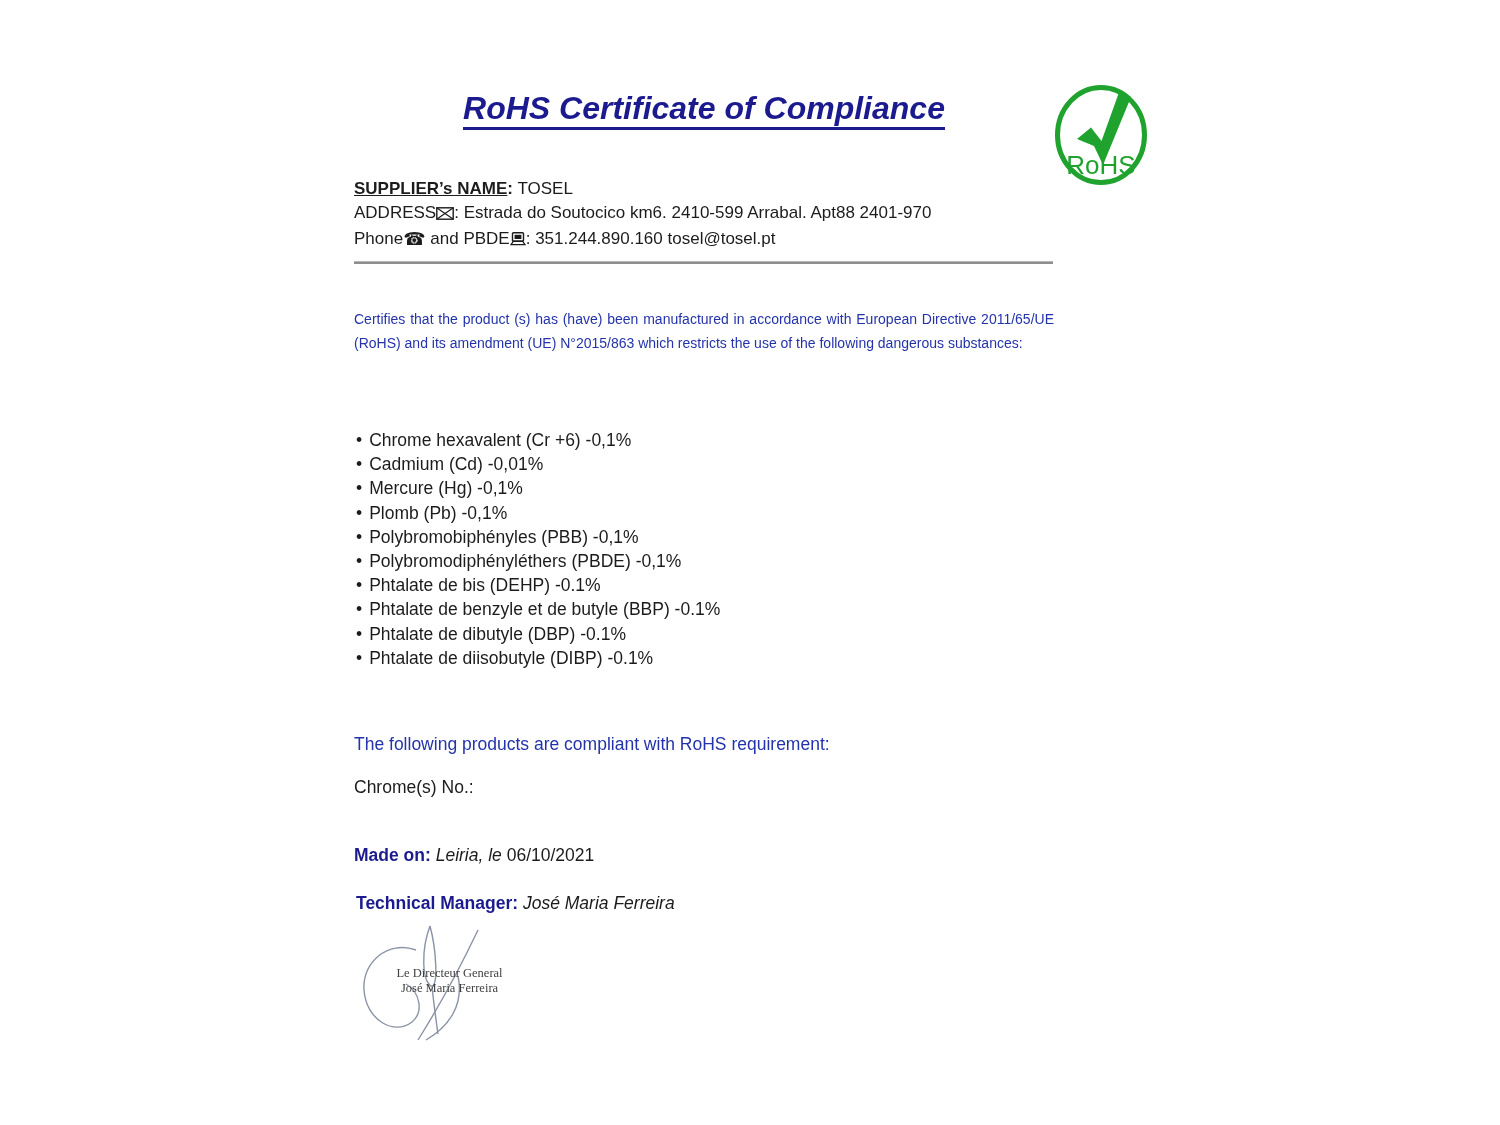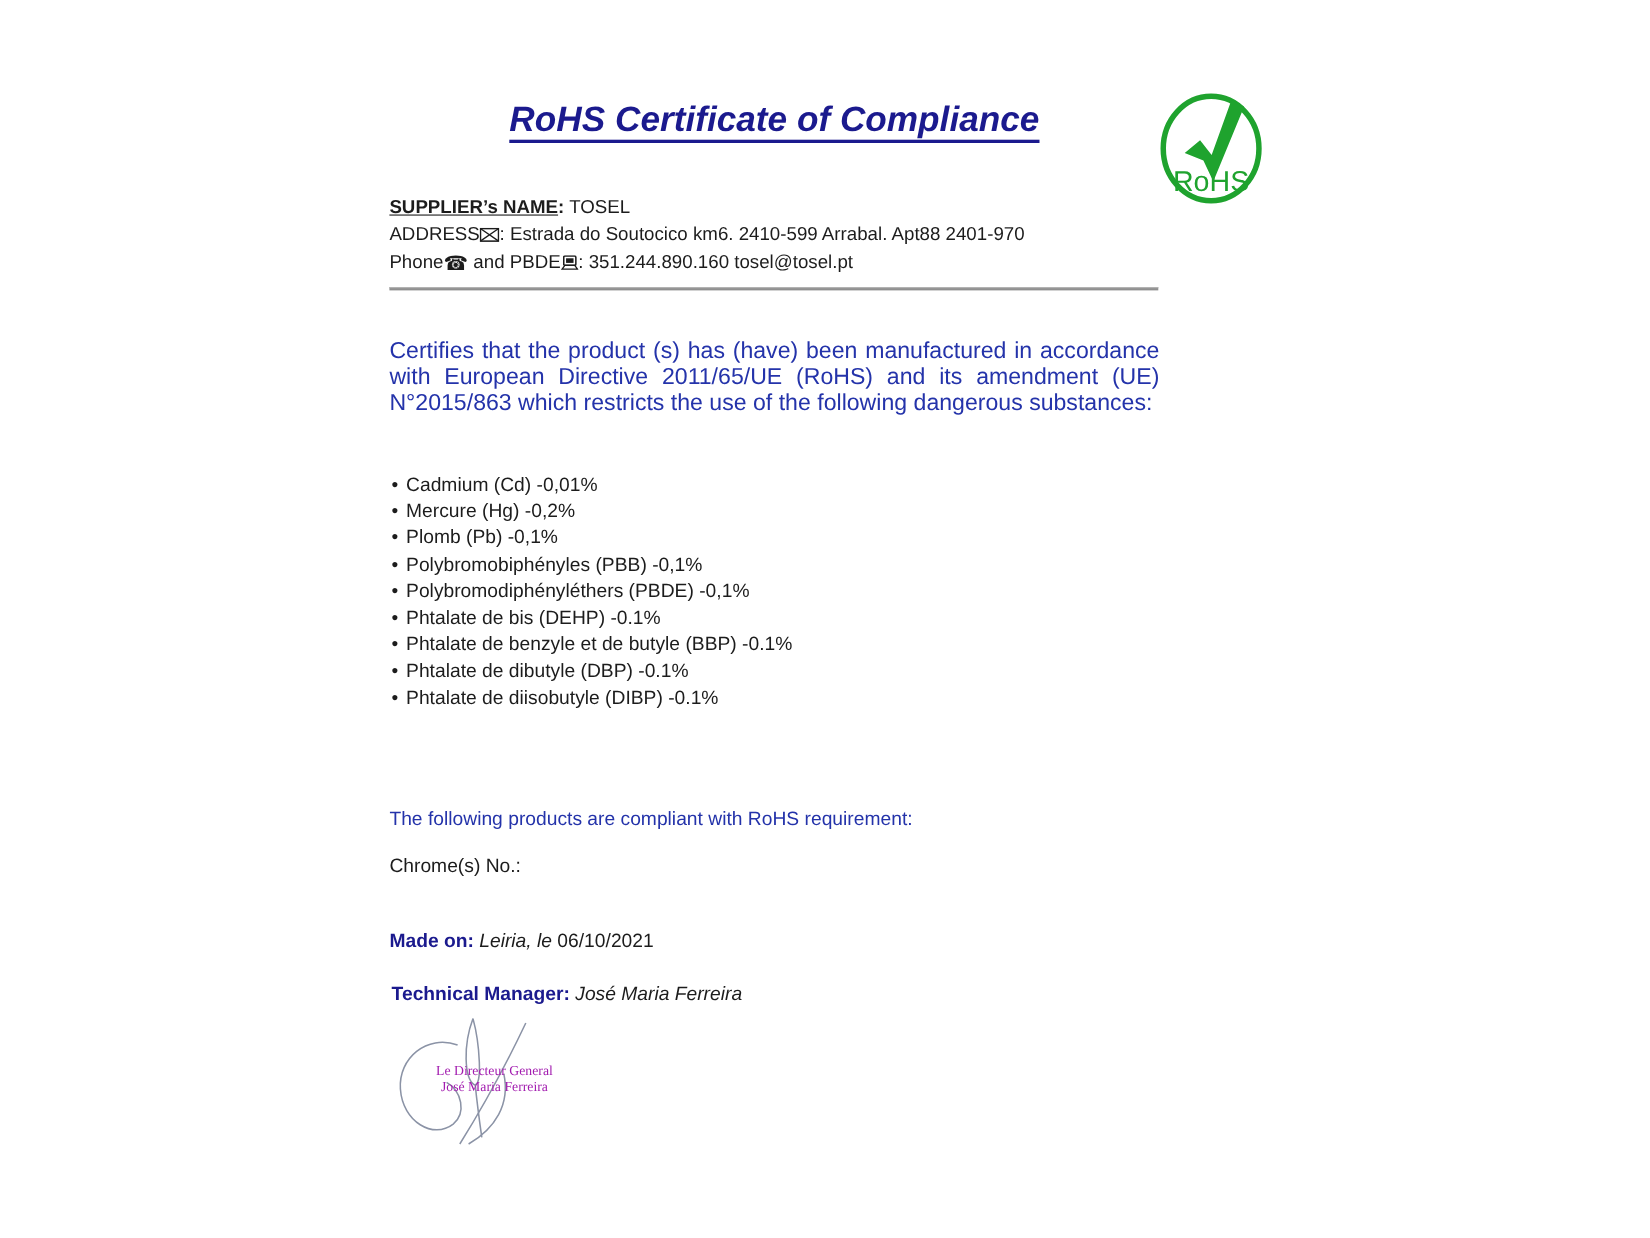--- a/index.html
+++ b/index.html
@@ -39,21 +39,21 @@
   .inline-icon { display: inline-block; vertical-align: -2px; }
   .phone-glyph { font-family: "DejaVu Sans", sans-serif; font-size: 18px; line-height: 1; vertical-align: -1px; }
 
   .rule {
     position: absolute; left: 354px; top: 261px; width: 699px; height: 3px;
     background: #8f8f8f; border-top: 1px solid #b5b5b5;
   }
 
   .cert-paragraph {
     position: absolute; left: 354px; top: 307px; width: 700px;
-    font-size: 21px; line-height: 24.2px;
+    font-size: 14px; line-height: 24.2px;
     color: #2433aa;
     text-align: justify;
   }
 
   .substance-list {
     position: absolute; left: 356px; top: 428px; width: 700px;
     list-style: none;
     font-size: 17.5px; line-height: 24.2px; color: #1c1c1c;
   }
   .substance-list li::before {
@@ -84,21 +84,21 @@
 
   .signature-area {
     position: absolute; left: 358px; top: 922px;
     width: 152px; height: 124px;
   }
   .signature-area svg { position: absolute; inset: 0; }
   .signature-text {
     position: absolute; left: 24px; top: 44px; width: 135px;
     font-family: "Liberation Serif", serif;
     font-size: 12.5px; line-height: 15px;
-    color: #a21caf; text-align: center;
+    color: #404040; text-align: center;
   }
 </style>
 </head>
 <body>
 
 <div class="page">
 
   <div class="doc-title">
     <span>RoHS Certificate of Compliance</span>
   </div>
@@ -129,24 +129,25 @@
           </svg></span><span>: 351.244.890.160 tosel@tosel.pt</span>
     </div>
   </div>
 
   <div class="rule"></div>
 
   <div class="cert-paragraph">Certifies that the product (s) has (have) been manufactured in accordance with European Directive 2011/65/UE (RoHS) and its amendment (UE) N°2015/863 which restricts the use of the following dangerous substances:</div>
 
   <ul class="substance-list">
 
+      <li>Chrome hexavalent (Cr +6) -0,1%</li>
 
       <li>Cadmium (Cd) -0,01%</li>
 
-      <li>Mercure (Hg) -0,2%</li>
+      <li>Mercure (Hg) -0,1%</li>
 
       <li>Plomb (Pb) -0,1%</li>
 
       <li>Polybromobiphényles (PBB) -0,1%</li>
 
       <li>Polybromodiphényléthers (PBDE) -0,1%</li>
 
       <li>Phtalate de bis (DEHP) -0.1%</li>
 
       <li>Phtalate de benzyle et de butyle (BBP) -0.1%</li>

